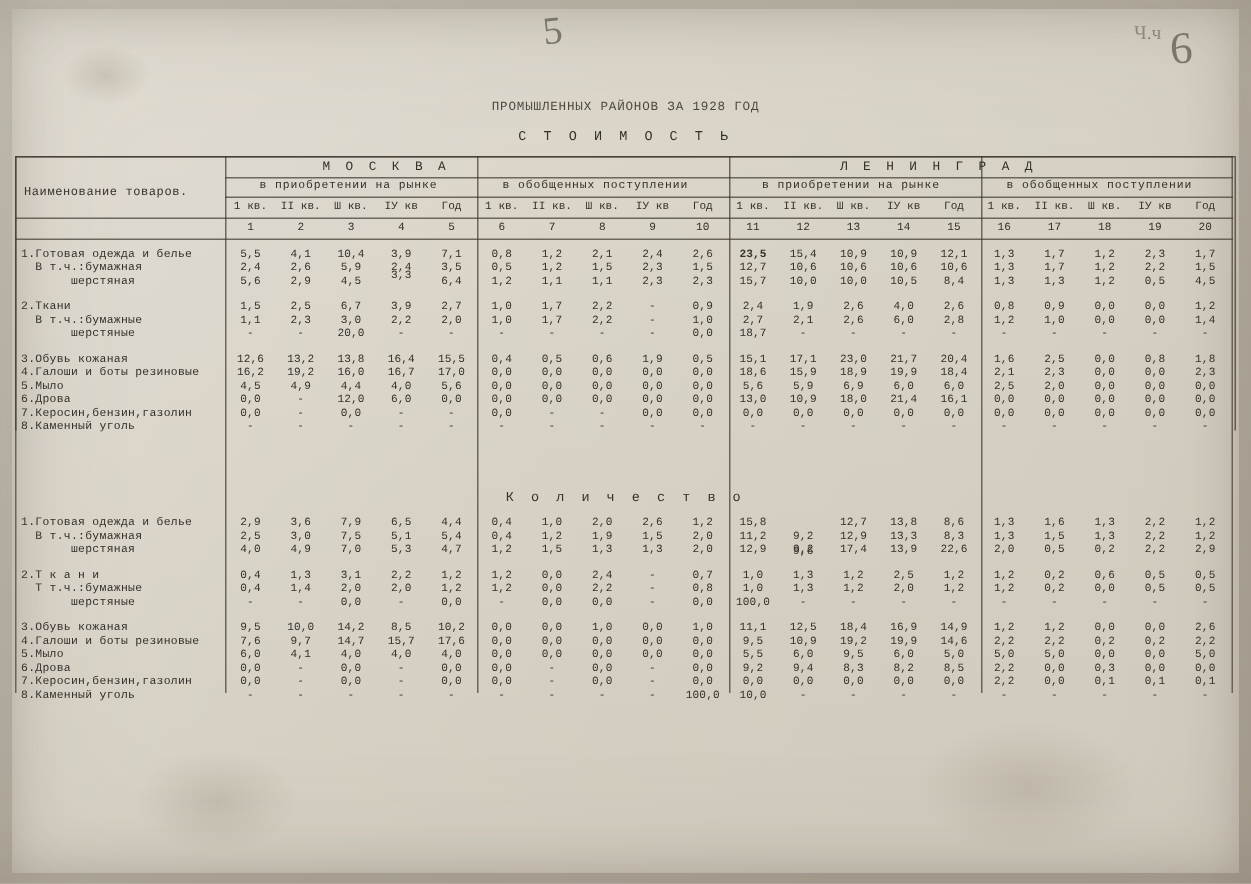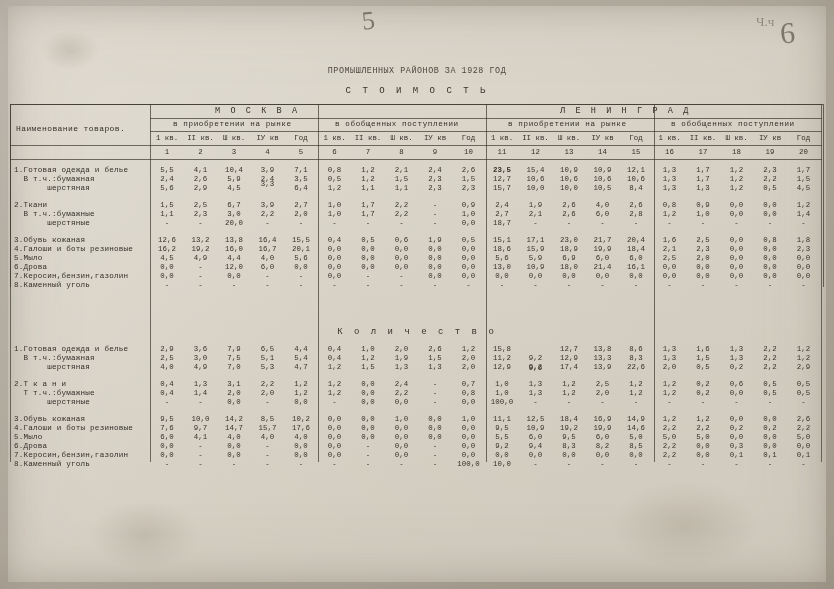--- a/index.html
+++ b/index.html
@@ -393,21 +393,21 @@
       <div class="cell" style="left: 654.5px; top: 236px;">1,6</div>
       <div class="cell" style="left: 688px; top: 236px;">2,5</div>
       <div class="cell" style="left: 721.5px; top: 236px;">0,0</div>
       <div class="cell" style="left: 755px; top: 236px;">0,8</div>
       <div class="cell" style="left: 788.5px; top: 236px;">1,8</div>
       <div class="rowlab" style="left: 14px; top: 245px;">4.Галоши и боты резиновые</div>
       <div class="cell" style="left: 152px; top: 245px;">16,2</div>
       <div class="cell" style="left: 185.5px; top: 245px;">19,2</div>
       <div class="cell" style="left: 219px; top: 245px;">16,0</div>
       <div class="cell" style="left: 252.5px; top: 245px;">16,7</div>
-      <div class="cell" style="left: 286px; top: 245px;">20,1</div>
+      <div class="cell" style="left: 286px; top: 245px;">17,0</div>
       <div class="cell" style="left: 319.5px; top: 245px;">0,0</div>
       <div class="cell" style="left: 353px; top: 245px;">0,0</div>
       <div class="cell" style="left: 386.5px; top: 245px;">0,0</div>
       <div class="cell" style="left: 420px; top: 245px;">0,0</div>
       <div class="cell" style="left: 453.5px; top: 245px;">0,0</div>
       <div class="cell" style="left: 487px; top: 245px;">18,6</div>
       <div class="cell" style="left: 520.5px; top: 245px;">15,9</div>
       <div class="cell" style="left: 554px; top: 245px;">18,9</div>
       <div class="cell" style="left: 587.5px; top: 245px;">19,9</div>
       <div class="cell" style="left: 621px; top: 245px;">18,4</div>

